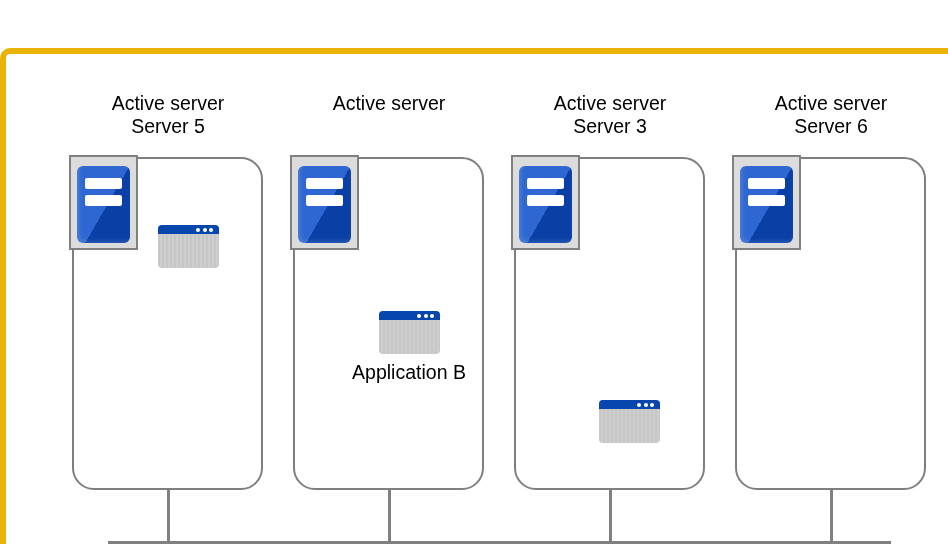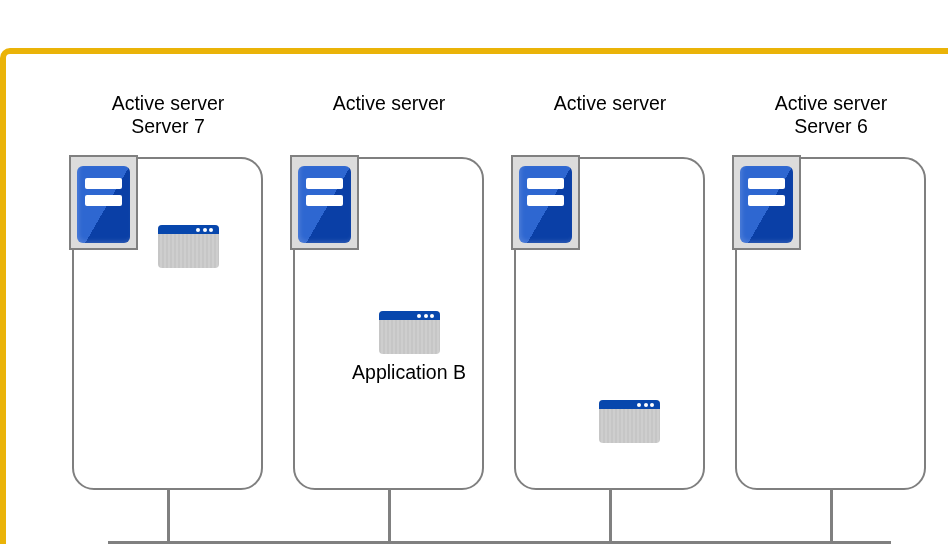--- a/index.html
+++ b/index.html
@@ -123,21 +123,21 @@
     background: #808080;
   }
 </style>
 </head>
 <body>
 
 <div class="canvas">
 
   <div class="hdr" style="left:66px">
     <div>Active server</div>
-    <div>Server 7</div>
+    <div>Server 5</div>
   </div>
   <div class="box" style="left:66px"></div>
   <div class="srv-frame" style="left:63px">
     <div class="tower">
       <span class="bar b1"></span>
       <span class="bar b2"></span>
     </div>
   </div>
   <div class="app-icon" style="left:152px; top:171px">
     <div class="app-titlebar">
@@ -167,20 +167,21 @@
           <i></i>
           <i></i>
         </span>
     </div>
   </div>
   <div class="app-label" style="left:307px; top:307px">Application B</div>
   <div class="connector" style="left:382px"></div>
 
   <div class="hdr" style="left:508px">
     <div>Active server</div>
+    <div>Server 3</div>
   </div>
   <div class="box" style="left:508px"></div>
   <div class="srv-frame" style="left:505px">
     <div class="tower">
       <span class="bar b1"></span>
       <span class="bar b2"></span>
     </div>
   </div>
   <div class="app-icon" style="left:593px; top:346px">
     <div class="app-titlebar">

